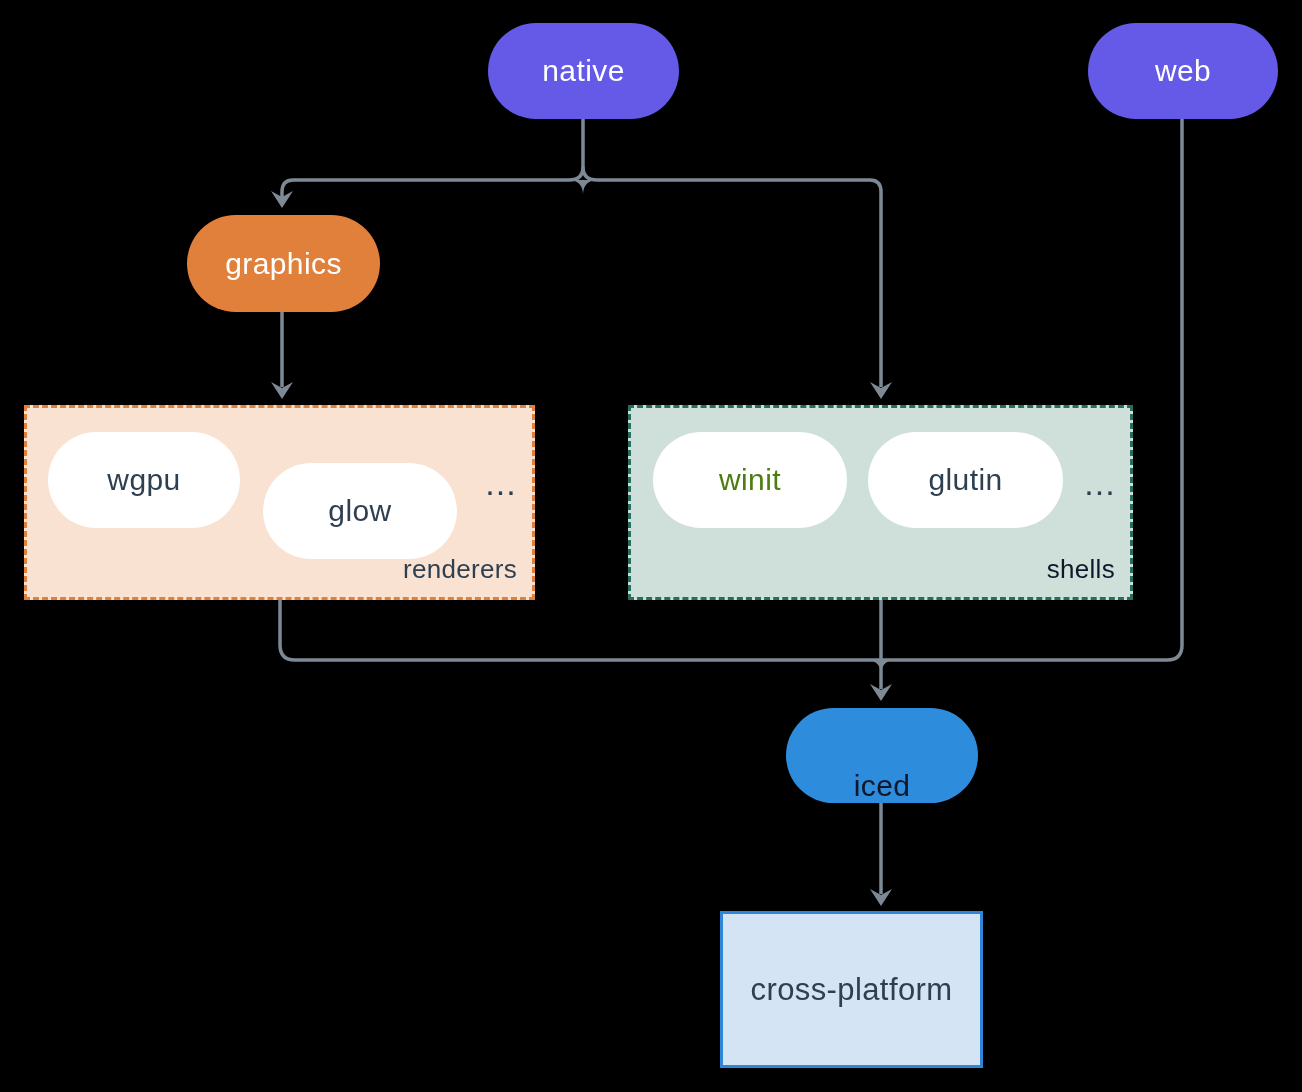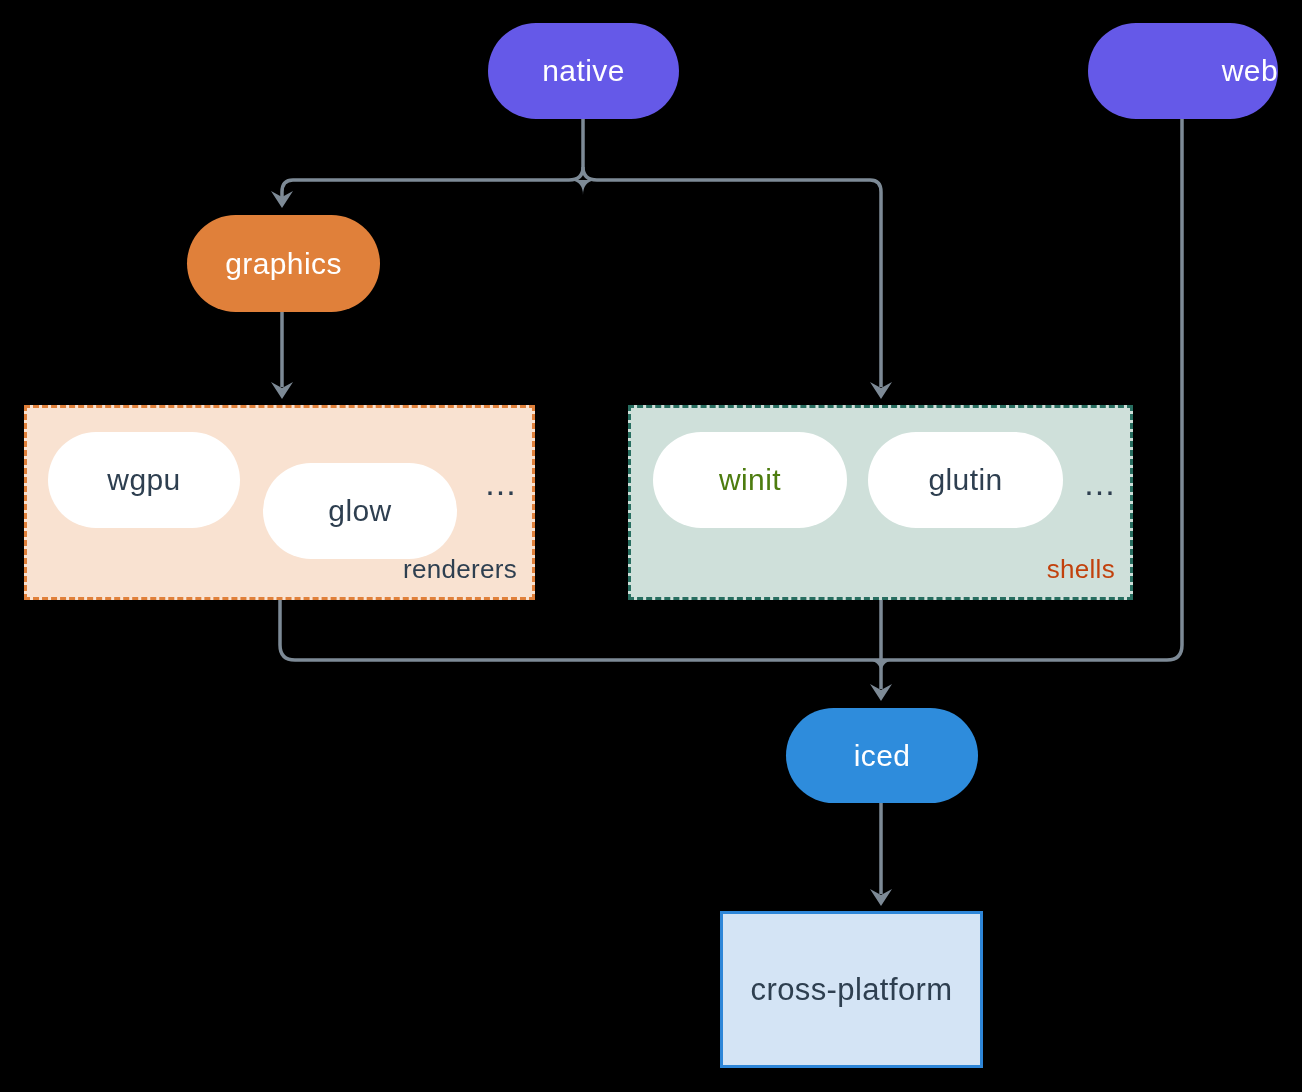--- a/index.html
+++ b/index.html
@@ -101,21 +101,21 @@
       <path d="M 870 382 L 881 399 L 892 382 L 881 388 Z"></path>
       <path d="M 870 684 L 881 701 L 892 684 L 881 690 Z"></path>
       <path d="M 870 889 L 881 906 L 892 889 L 881 895 Z"></path>
     </g>
   </svg>
 
   <div class="pill" style="left: 488px; top: 23px; width: 191px; height: 96px; background-color: rgb(101, 89, 232); color: rgb(255, 255, 255);">
     <span>native</span>
   </div>
 
-  <div class="pill" style="left: 1088px; top: 23px; width: 190px; height: 96px; background-color: rgb(101, 89, 232); color: rgb(255, 255, 255); justify-content: flex-end;">
+  <div class="pill" style="left: 1088px; top: 23px; width: 190px; height: 96px; background-color: rgb(101, 89, 232); color: rgb(255, 255, 255);">
     <span>web</span>
   </div>
 
   <div class="pill" style="left: 187px; top: 215px; width: 193px; height: 97px; background-color: rgb(224, 128, 58); color: rgb(255, 255, 255);">
     <span>graphics</span>
   </div>
 
   <div class="group" style="left: 24px; top: 405px; width: 511px; height: 195px; box-sizing: border-box; background-color: rgb(249, 226, 209); border-color: rgb(224, 128, 58); padding-left: 44px;">
     <div class="pill" style="left: 21px; top: 24px; width: 192px; height: 96px; background-color: rgb(255, 255, 255); color: rgb(46, 63, 80);">
       <span>wgpu</span>
@@ -128,24 +128,24 @@
   </div>
 
   <div class="group" style="left: 628px; top: 405px; width: 505px; height: 195px; box-sizing: border-box; background-color: rgb(207, 224, 218); border-color: rgb(40, 110, 96);">
     <div class="pill" style="left: 22px; top: 24px; width: 194px; height: 96px; background-color: rgb(255, 255, 255); color: #4d7c0f;">
       <span>winit</span>
     </div>
     <div class="pill" style="left: 237px; top: 24px; width: 195px; height: 96px; background-color: #ffffff; color: rgb(46, 63, 80);">
       <span>glutin</span>
     </div>
     <div class="dots" style="left: 438px; color: rgb(46, 63, 80);">...</div>
-    <div class="group-label" style="color: #c2410c; margin-top: 39px;">shells</div>
+    <div class="group-label" style="color: #0f172a; margin-top: 39px;">shells</div>
   </div>
 
-  <div class="pill" style="left: 786px; top: 708px; width: 192px; height: 95px; background-color: rgb(46, 140, 220); color: #ffffff;">
+  <div class="pill" style="left: 786px; top: 708px; width: 192px; height: 95px; background-color: rgb(46, 140, 220); color: #0f172a; align-items: flex-end;">
     <span>iced</span>
   </div>
 
   <div class="app-box" style="background-color: rgb(212, 228, 245); border-color: rgb(46, 134, 216); color: rgb(46, 63, 80);">
     <span>cross-platform</span>
   </div>
 
 </div>
 
 </body></html>

